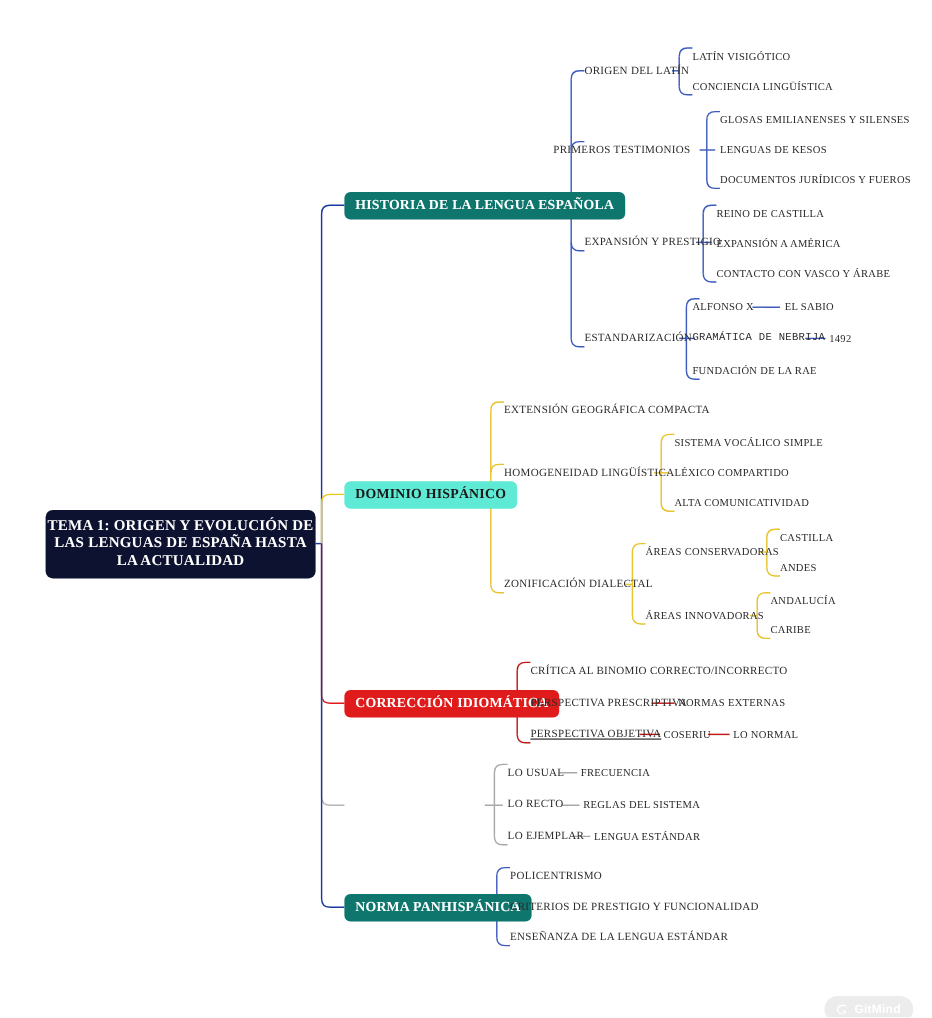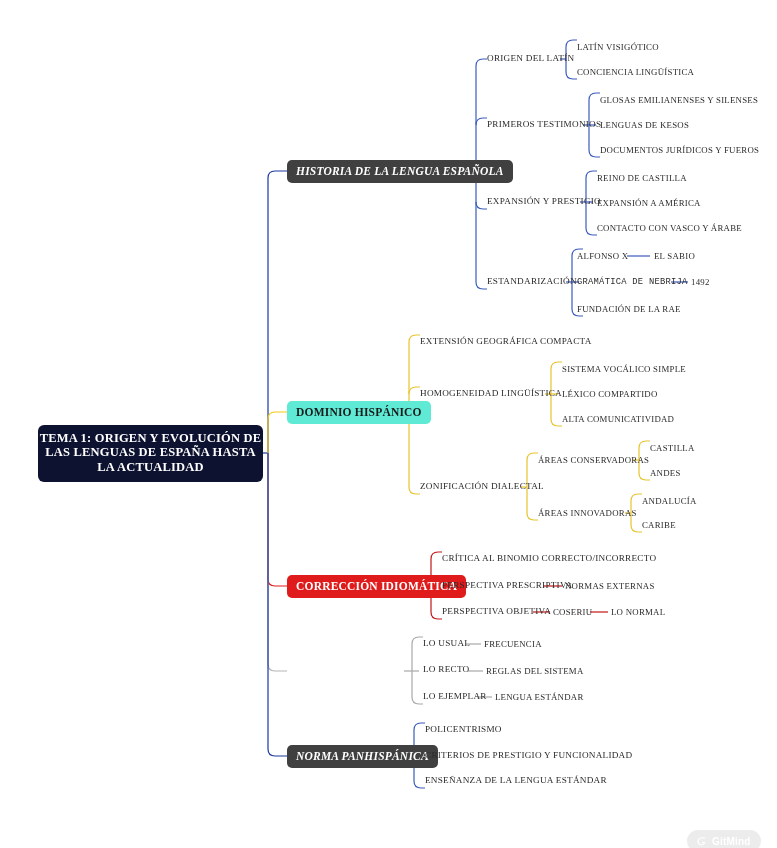--- a/index.html
+++ b/index.html
@@ -56,21 +56,21 @@
     height: 23px;
     border-radius: 5px;
     font-size: 11.5px;
     font-weight: bold;
     letter-spacing: .2px;
     display: flex;
     align-items: center;
     justify-content: center;
     padding: 0 9px;
   }
-  .b-blue   { background: #404040; color: #ffffff; font-style: italic; }
+  .b-blue   { background: #0f766e; color: #ffffff; }
   .b-yellow { background: #5eead4; color: #1a1a1a; }
   .b-red    { background: #e01b1b; color: #ffffff; }
   .b-gray   { background: #b5b5b5; color: #222222; }
 
   
   .leaf {
     font-size: 9.2px;
     color: #2b2b2b;
     letter-spacing: .25px;
     line-height: 1;
@@ -212,21 +212,21 @@
   </svg>
 
   <div class="node root">TEMA 1: ORIGEN Y EVOLUCIÓN DE LAS LENGUAS DE ESPAÑA HASTA LA ACTUALIDAD</div>
 
   <div class="node branch b-blue" style="left:287px; top:160px;">HISTORIA DE LA LENGUA ESPAÑOLA</div>
 
   <div class="node leaf" style="left:487px; top:59px;">ORIGEN DEL LATÍN</div>
   <div class="node leaf l3" style="left:577px; top:47px;">LATÍN VISIGÓTICO</div>
   <div class="node leaf l3" style="left:577px; top:72px;">CONCIENCIA LINGÜÍSTICA</div>
 
-  <div class="node leaf" style="left:487px; top:125px;text-align:right;">PRIMEROS TESTIMONIOS</div>
+  <div class="node leaf" style="left:461px; top:125px;text-align:right;">PRIMEROS TESTIMONIOS</div>
   <div class="node leaf l3" style="left:600px; top:100px;">GLOSAS EMILIANENSES Y SILENSES</div>
   <div class="node leaf l3" style="left:600px; top:125px;">LENGUAS DE KESOS</div>
   <div class="node leaf l3" style="left:600px; top:150px;">DOCUMENTOS JURÍDICOS Y FUEROS</div>
 
   <div class="node leaf" style="left:487px; top:202px;">EXPANSIÓN Y PRESTIGIO</div>
   <div class="node leaf l3" style="left:597px; top:178px;">REINO DE CASTILLA</div>
   <div class="node leaf l3" style="left:597px; top:203px;">EXPANSIÓN A AMÉRICA</div>
   <div class="node leaf l3" style="left:597px; top:228px;">CONTACTO CON VASCO Y ÁRABE</div>
 
   <div class="node leaf" style="left:487px; top:282px;">ESTANDARIZACIÓN</div>
@@ -251,21 +251,21 @@
   <div class="node leaf l3" style="left:650px; top:473px;">ANDES</div>
   <div class="node leaf l3" style="left:538px; top:513px;">ÁREAS INNOVADORAS</div>
   <div class="node leaf l3" style="left:642px; top:501px;">ANDALUCÍA</div>
   <div class="node leaf l3" style="left:642px; top:525px;">CARIBE</div>
 
   <div class="node branch b-red" style="left:287px; top:575px;">CORRECCIÓN IDIOMÁTICA</div>
 
   <div class="node leaf" style="left:442px; top:559px;">CRÍTICA AL BINOMIO CORRECTO/INCORRECTO</div>
   <div class="node leaf" style="left:442px; top:586px;">PERSPECTIVA PRESCRIPTIVA</div>
   <div class="node leaf l3" style="left:565px; top:586px;">NORMAS EXTERNAS</div>
-  <div class="node leaf" style="left:442px; top:612px;">PERSPECTIVA OBJETIVA</div>
+  <div class="node leaf" style="left:442px; top:612px;text-decoration:underline;">PERSPECTIVA OBJETIVA</div>
   <div class="node leaf l3" style="left:553px; top:612px;">COSERIU</div>
   <div class="node leaf l3" style="left:611px; top:612px;">LO NORMAL</div>
 
 
   <div class="node leaf" style="left:423px; top:644px;">LO USUAL</div>
   <div class="node leaf l3" style="left:484px; top:644px;">FRECUENCIA</div>
   <div class="node leaf" style="left:423px; top:670px;">LO RECTO</div>
   <div class="node leaf l3" style="left:486px; top:671px;">REGLAS DEL SISTEMA</div>
   <div class="node leaf" style="left:423px; top:697px;">LO EJEMPLAR</div>
   <div class="node leaf l3" style="left:495px; top:697px;">LENGUA ESTÁNDAR</div>

